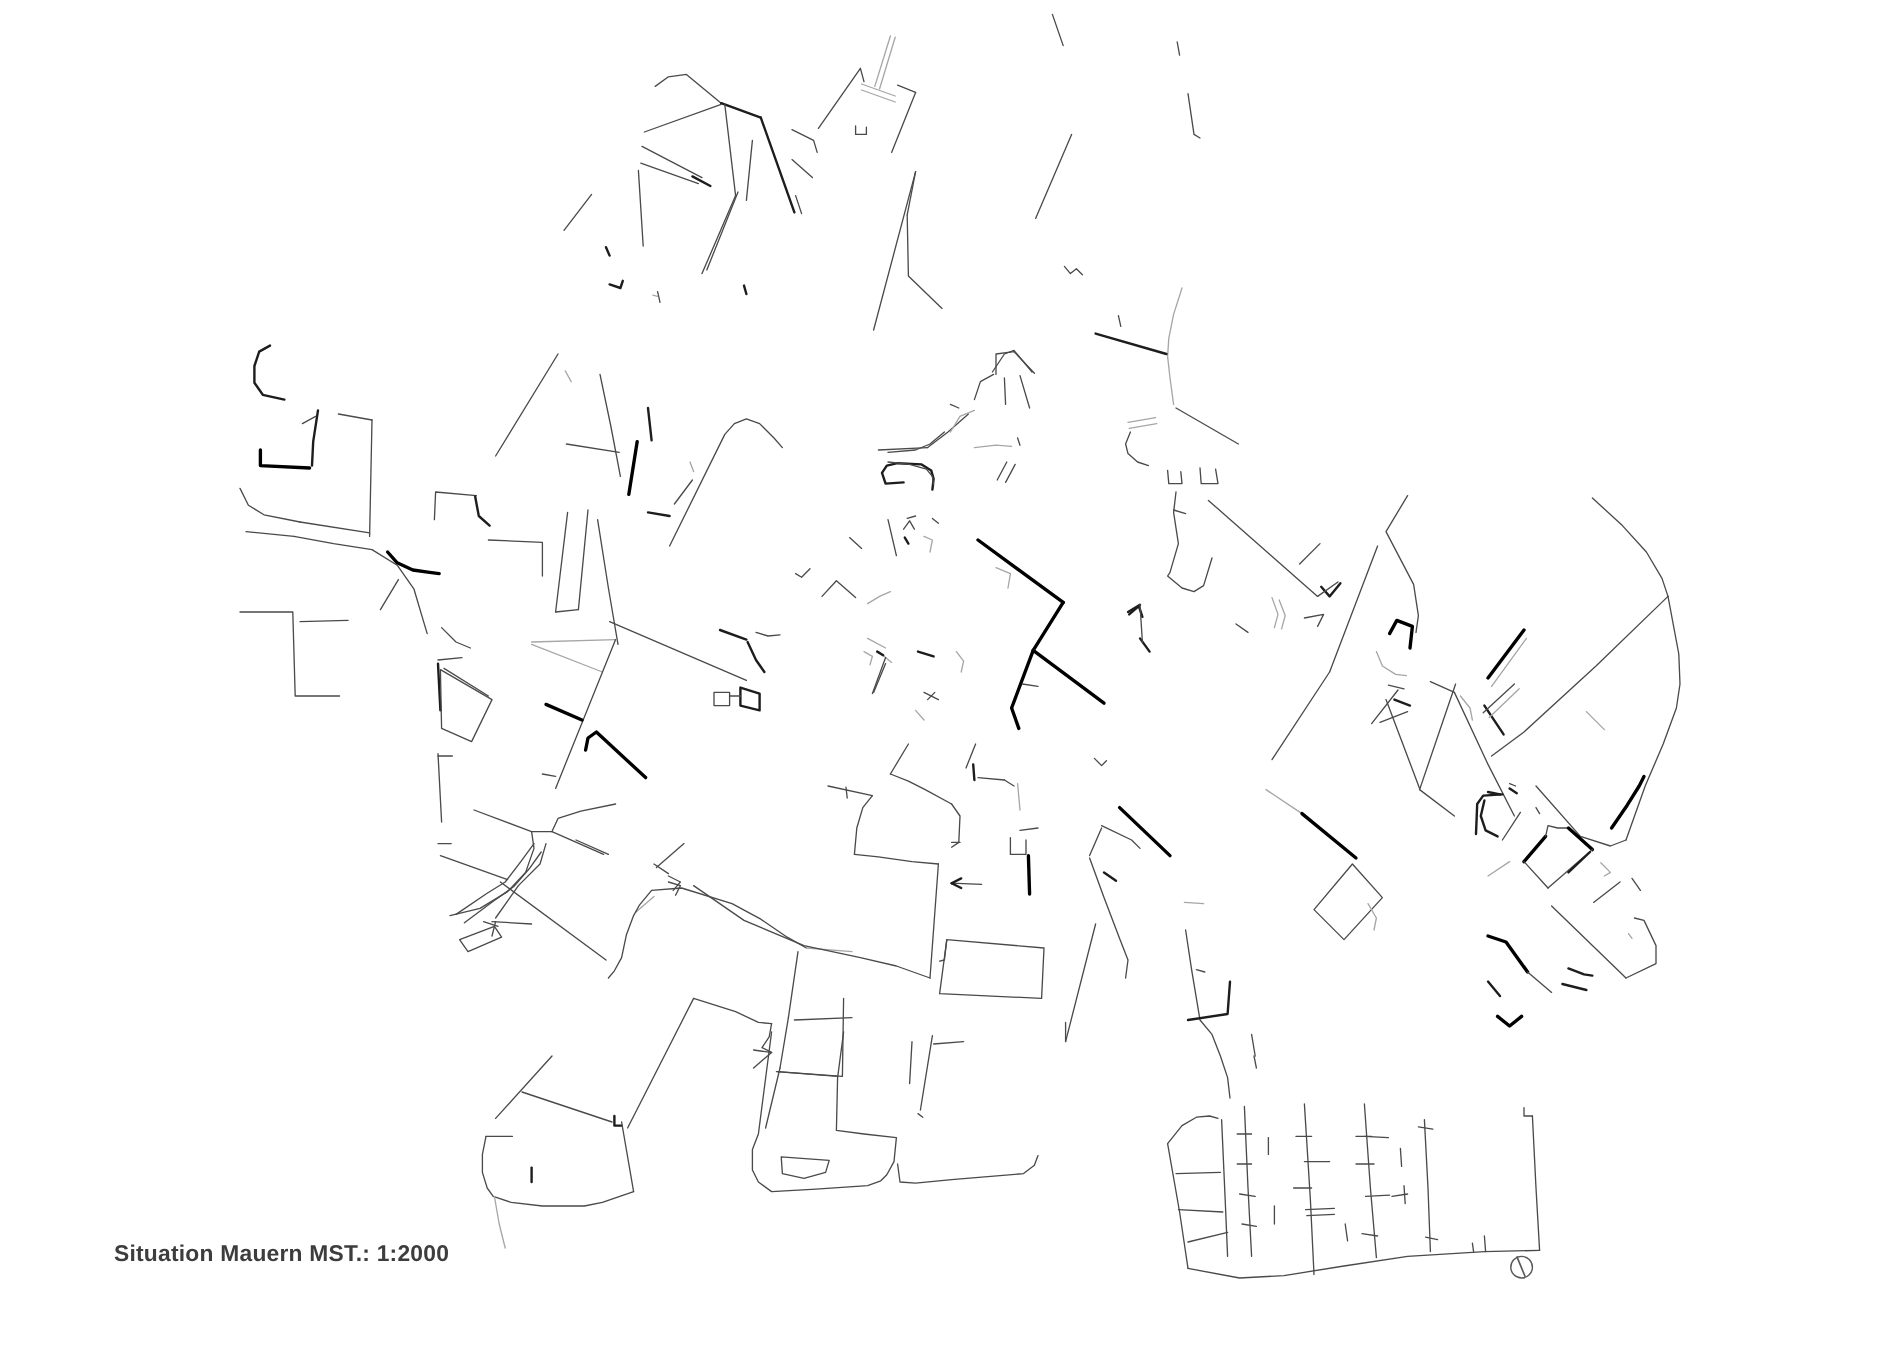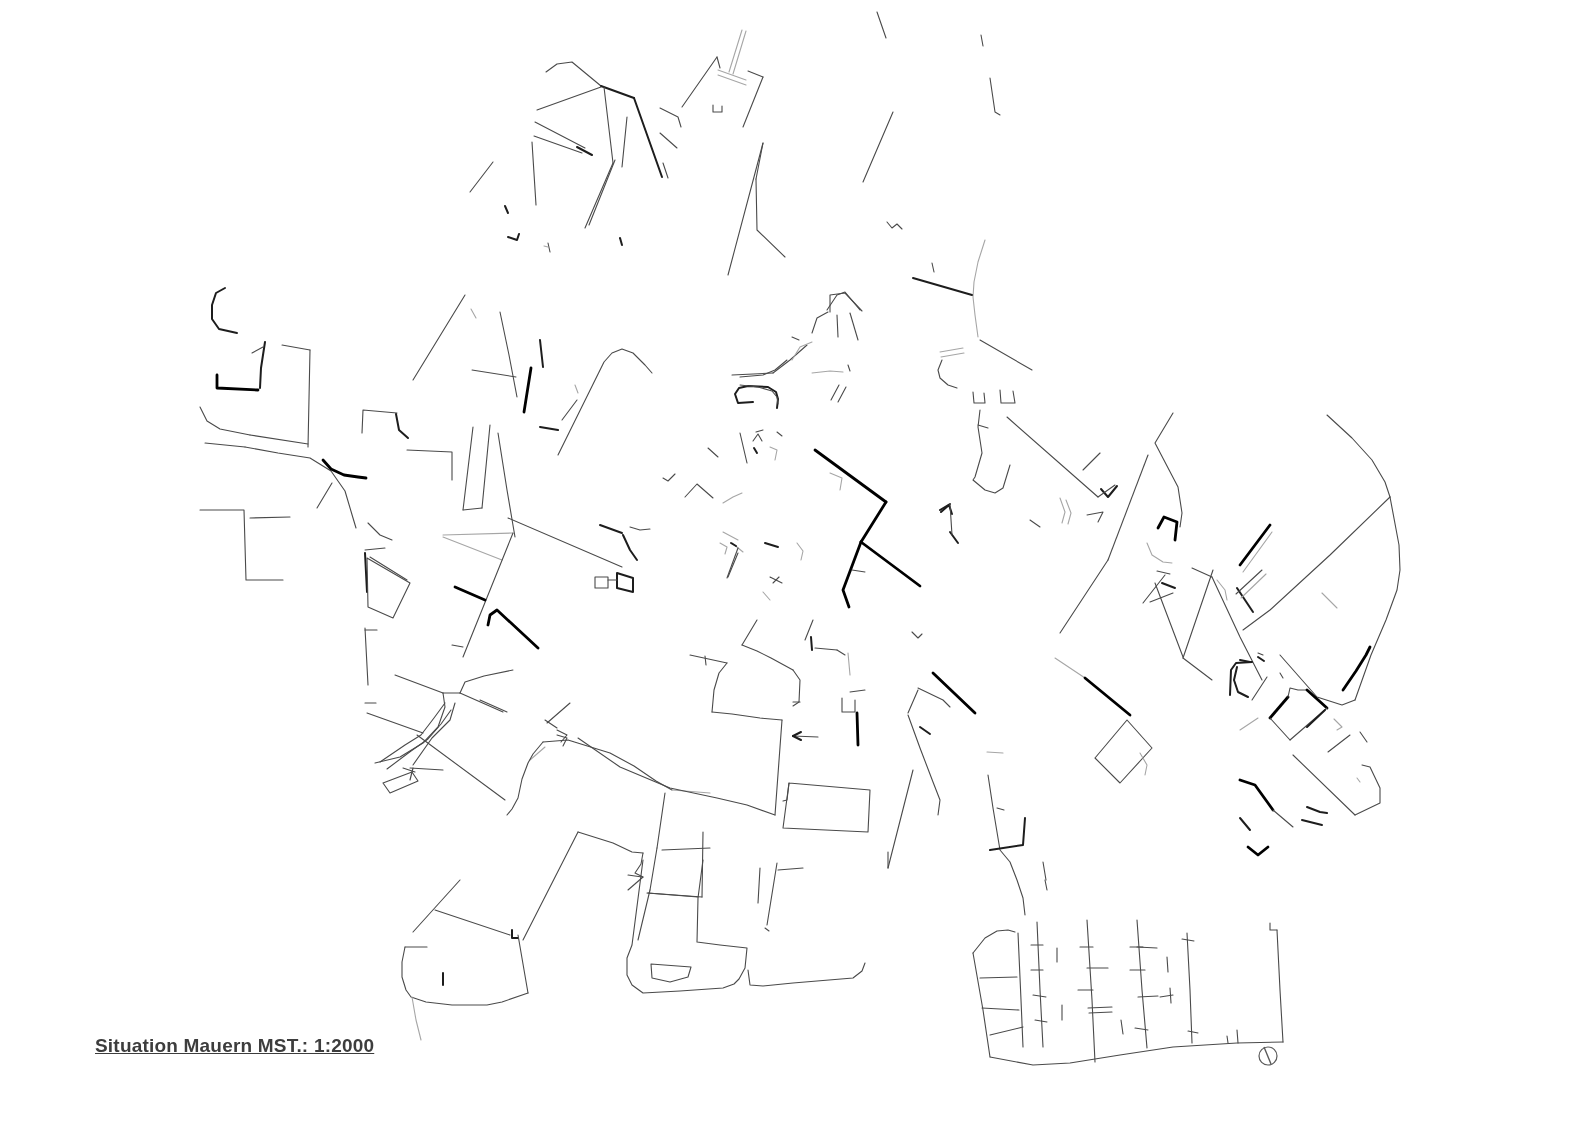--- a/index.html
+++ b/index.html
@@ -13,21 +13,20 @@
   .plan-svg{position:absolute;left:0;top:0;width:1587px;height:1122px;}
   .caption{
     position:absolute;
     left:95px;top:1035px;
     font-size:19px;
     font-weight:bold;
     letter-spacing:0.2px;
     color:#3d3d3d;
     font-family:"Liberation Sans", sans-serif;
     white-space:nowrap;
-    text-decoration:underline;
   }
 </style>
 </head>
 <body>
 
 <div class="sheet">
   <svg class="plan-svg" xmlns="http://www.w3.org/2000/svg" viewBox="0 0 1587 1122">
       <g>
         <polyline points="546,72 557,64 572,62 601,86" fill="none" stroke="#4a4a4a" stroke-width="1.1" stroke-linecap="round" stroke-linejoin="round"></polyline>
         <polyline points="601,86 634,98" fill="none" stroke="#1d1d1d" stroke-width="2" stroke-linecap="round" stroke-linejoin="round"></polyline>

